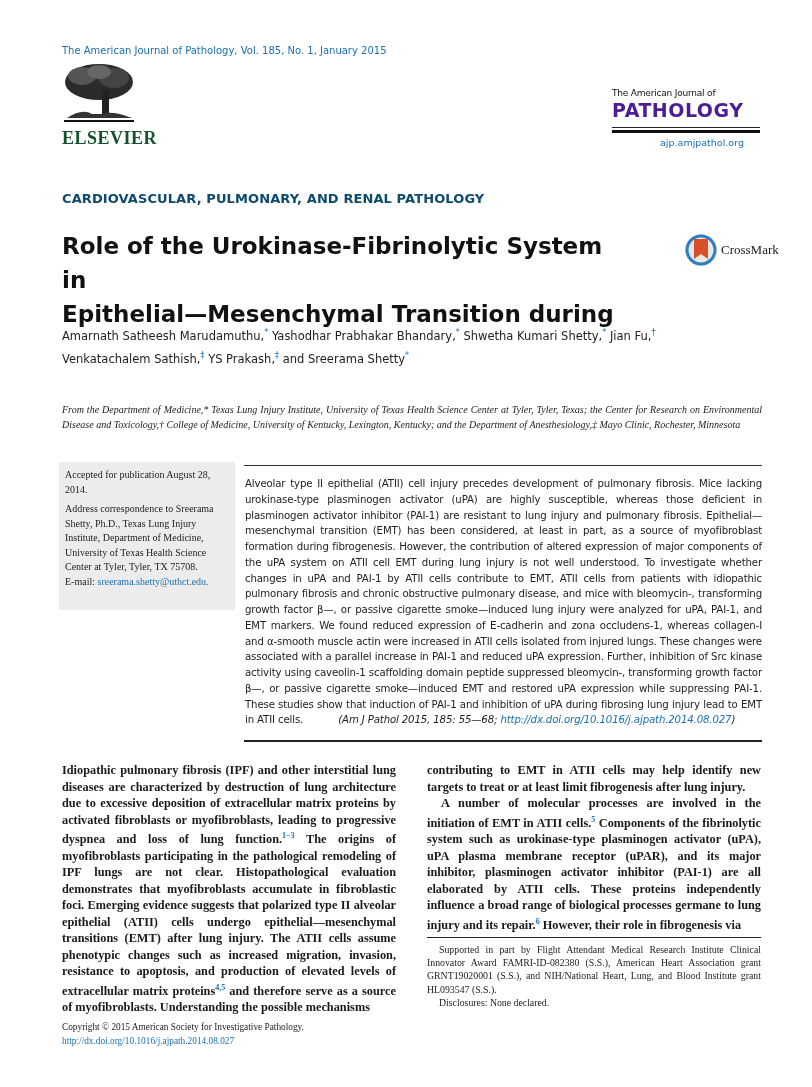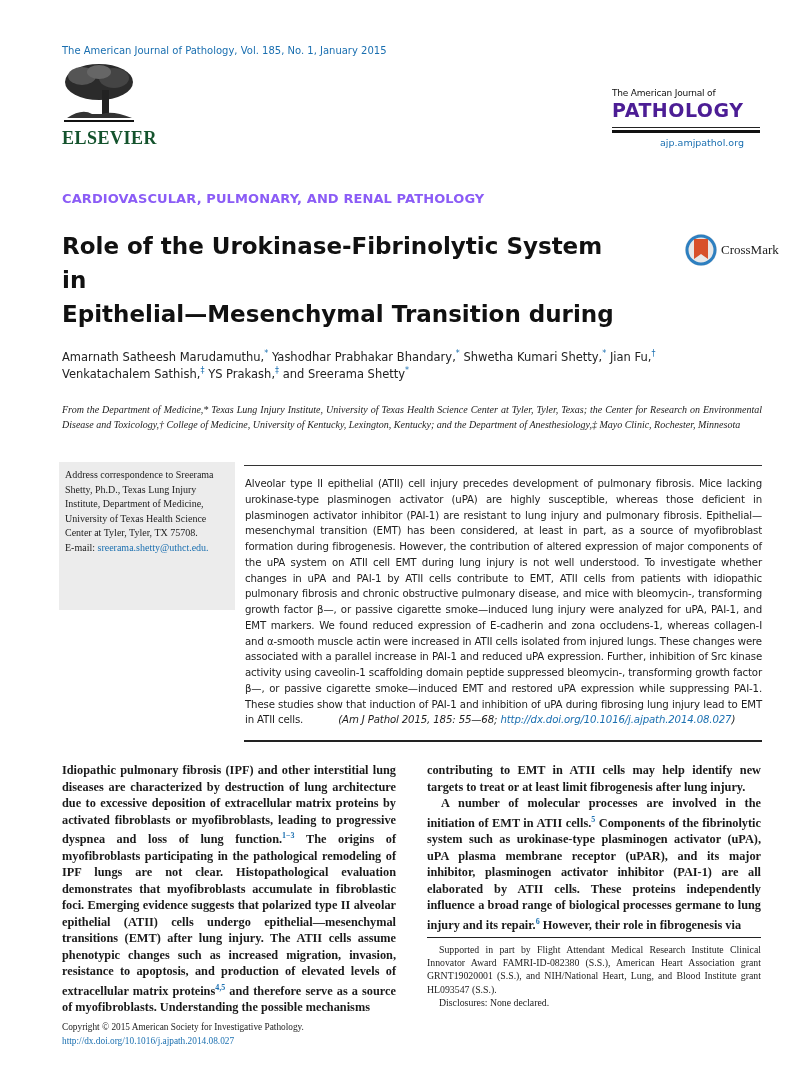--- a/index.html
+++ b/index.html
@@ -13,28 +13,28 @@
   .elsevier-tree { width: 74px; height: 62px; }
   .elsevier-word { font-family: "Liberation Serif", serif; font-size: 18px; letter-spacing: 0.5px; color: #14532d; margin-top: 2px; line-height: 16px; font-weight: bold; }
 
   .brand-box { position: absolute; left: 612px; top: 88px; width: 150px; }
   .brand-small { font-size: 9px; color: #111; letter-spacing: -0.2px; }
   .brand-big { font-size: 19px; font-weight: bold; color: #4c1d95; letter-spacing: 0.5px; margin-top: 1px; }
   .brand-rule1 { height: 1px; background: #222; margin-top: 6px; width: 148px; }
   .brand-rule2 { height: 3px; background: #111; margin-top: 2px; width: 148px; }
   .brand-url { font-size: 9.5px; color: #1a6fb0; margin-top: 4px; text-align: center; padding-left: 30px; }
 
-  .section-head { position: absolute; left: 62px; top: 191px; font-size: 13px; font-weight: bold; color: #8b5cf6; letter-spacing: 0.1px; }
+  .section-head { position: absolute; left: 62px; top: 191px; font-size: 13px; font-weight: bold; color: #0c4a6e; letter-spacing: 0.1px; }
   .title { position: absolute; left: 62px; top: 229px; width: 560px; font-size: 23px; font-weight: bold; line-height: 34px; color: #111; }
 
   .crossmark { position: absolute; left: 684px; top: 233px; display: flex; align-items: center; }
   .crossmark-icon { width: 34px; height: 34px; }
   .crossmark-label { font-family: "Liberation Serif", serif; font-size: 13px; color: #222; margin-left: 3px; }
 
-  .authors { position: absolute; left: 62px; top: 347px; width: 700px; font-size: 11.5px; line-height: 13px; color: #222; }
+  .authors { position: absolute; left: 62px; top: 323px; width: 700px; font-size: 11.5px; line-height: 20px; color: #222; }
   .authors sup { color: #1a6fb0; font-size: 8px; }
 
   .affil { position: absolute; left: 62px; top: 402px; width: 700px; font-family: "Liberation Serif", serif; font-style: italic; font-size: 10px; line-height: 15px; color: #222; text-align: justify; }
 
   .sidebar { position: absolute; left: 59px; top: 462px; width: 176px; height: 148px; background: #ececec; padding: 6px 6px 0 6px; box-sizing: border-box; font-family: "Liberation Serif", serif; font-size: 10px; line-height: 14.5px; color: #222; }
   .sidebar p { margin: 0 0 5px 0; }
 
   .abstract-rule { position: absolute; left: 244px; top: 465px; width: 518px; height: 1px; background: #333; }
   .abstract { position: absolute; left: 245px; top: 476px; width: 517px; font-size: 10.2px; line-height: 15.75px; color: #222; text-align: justify; letter-spacing: -0.15px; }
   .abstract .cite { font-style: italic; margin-left: 32px; }
@@ -102,20 +102,21 @@
   <span><span>Shwetha Kumari Shetty,</span><sup>*</sup></span>
   <span><span>Jian Fu,</span><sup>†</sup></span><br>
   <span><span>Venkatachalem Sathish,</span><sup>‡</sup></span>
   <span><span>YS Prakash,</span><sup>‡</sup></span>
   <span><span>and Sreerama Shetty</span><sup>*</sup></span>
 </div>
 
 <div class="affil">From the Department of Medicine,* Texas Lung Injury Institute, University of Texas Health Science Center at Tyler, Tyler, Texas; the Center for Research on Environmental Disease and Toxicology,† College of Medicine, University of Kentucky, Lexington, Kentucky; and the Department of Anesthesiology,‡ Mayo Clinic, Rochester, Minnesota</div>
 
 <div class="sidebar">
+  <p>Accepted for publication August 28, 2014.</p>
   <p><span>Address correspondence to Sreerama Shetty, Ph.D., Texas Lung Injury Institute, Department of Medicine, University of Texas Health Science Center at Tyler, Tyler, TX 75708.</span><br><span>E-mail: </span><a class="link">sreerama.shetty@uthct.edu.</a></p>
 </div>
 
 <div class="abstract-rule"></div>
 <div class="abstract sans">
   <span>Alveolar type II epithelial (ATII) cell injury precedes development of pulmonary fibrosis. Mice lacking urokinase-type plasminogen activator (uPA) are highly susceptible, whereas those deficient in plasminogen activator inhibitor (PAI-1) are resistant to lung injury and pulmonary fibrosis. Epithelial—mesenchymal transition (EMT) has been considered, at least in part, as a source of myofibroblast formation during fibrogenesis. However, the contribution of altered expression of major components of the uPA system on ATII cell EMT during lung injury is not well understood. To investigate whether changes in uPA and PAI-1 by ATII cells contribute to EMT, ATII cells from patients with idiopathic pulmonary fibrosis and chronic obstructive pulmonary disease, and mice with bleomycin-, transforming growth factor β—, or passive cigarette smoke—induced lung injury were analyzed for uPA, PAI-1, and EMT markers. We found reduced expression of E-cadherin and zona occludens-1, whereas collagen-I and α-smooth muscle actin were increased in ATII cells isolated from injured lungs. These changes were associated with a parallel increase in PAI-1 and reduced uPA expression. Further, inhibition of Src kinase activity using caveolin-1 scaffolding domain peptide suppressed bleomycin-, transforming growth factor β—, or passive cigarette smoke—induced EMT and restored uPA expression while suppressing PAI-1. These studies show that induction of PAI-1 and inhibition of uPA during fibrosing lung injury lead to EMT in ATII cells.</span>
   <span class="cite"><span>(Am J Pathol  2015, 185: 55—68; </span><a class="link">http://dx.doi.org/10.1016/j.ajpath.2014.08.027</a><span>)</span></span>
 </div>
 <div class="abstract-rule2"></div>
 

